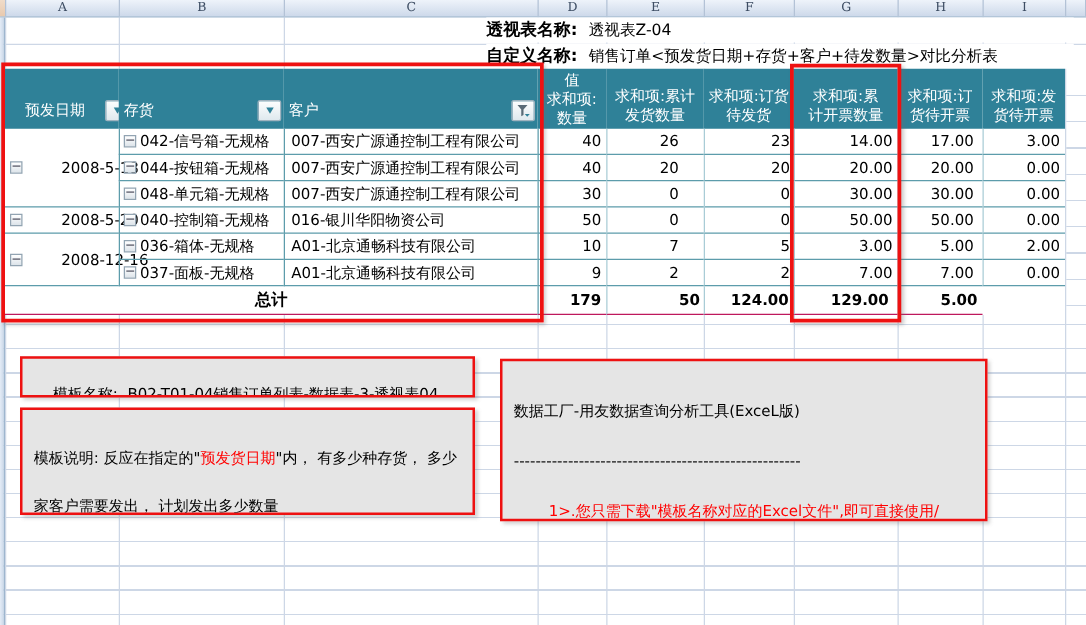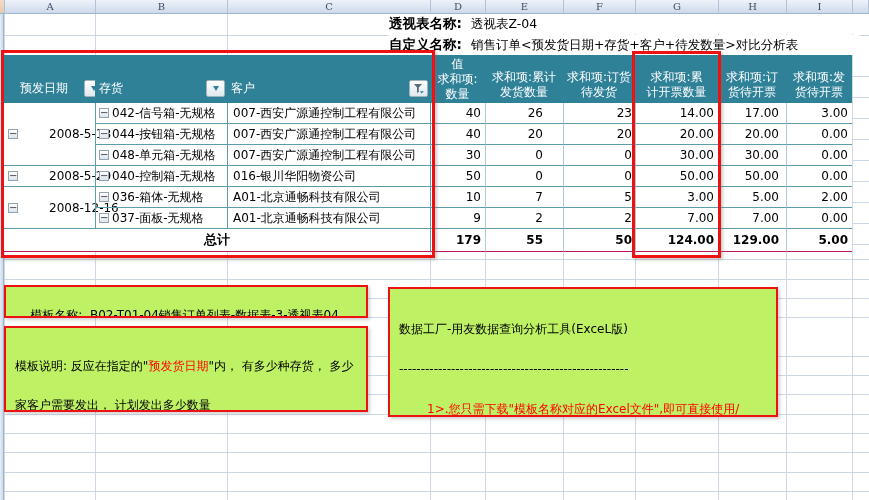--- a/index.html
+++ b/index.html
@@ -75,23 +75,23 @@
     flex:0 0 17px;}
   .arr{width:0;height:0;border-left:3.5px solid transparent;border-right:3.5px solid transparent;
     border-top:5px solid #2f8198;}
 
   
   .redbox{position:absolute;border:3px solid #ee1111;z-index:4;
     box-shadow:2px 2px 3px rgba(110,110,110,.35);}
   .rb-table{left:1px;top:50px;width:428px;height:202px;}
   .rb-gcol{left:632px;top:51px;width:83px;height:201px;}
 
-  .tbox{position:absolute;background:#bef264;border:2px solid #ee1111;z-index:3;
+  .tbox{position:absolute;background:#e5e5e5;border:2px solid #ee1111;z-index:3;
     box-shadow:2px 2px 3px rgba(110,110,110,.3);font-size:12px;color:#000;
-    white-space:pre-wrap;overflow:hidden;box-sizing:border-box;}
+    white-space:pre-wrap;overflow:hidden;box-sizing:border-box;margin-left:12px;}
   .tb-name{left:4px;top:285px;width:364px;height:33px;padding:6px 4px 0 9px;}
   .tb-desc{left:4px;top:326px;width:364px;height:86px;padding:6px 4px 0 9px;line-height:12.9px;}
   .tb-vendor{left:388px;top:287px;width:390px;height:130px;padding:7px 4px 0 9px;line-height:13.4px;}
   .redtext{color:#ff0000;}
   .indent{padding-left:28px;}
 </style>
 </head>
 <body>
 
 <div class="sheet">
@@ -265,21 +265,20 @@
       </div>
     <div class="td teal-l num nD">9</div>
     <div class="td lite-l num nE">2</div>
     <div class="td lite-l num nF">2</div>
     <div class="td lite-l num nG">7.00</div>
     <div class="td lite-l num nH">7.00</div>
     <div class="td lite-l num nI">0.00</div>
 
     <div class="td trow tlabel">总计</div>
     <div class="td trow teal-l num nD">179</div>
-    <div class="td trow lite-l num nE">55</div>
     <div class="td trow lite-l num nF">50</div>
     <div class="td trow lite-l num nG">124.00</div>
     <div class="td trow lite-l num nH">129.00</div>
     <div class="td trow lite-l num nI">5.00</div>
   </div>
 
   <div class="tbox tb-name">
     <span>模板名称:  B02-T01-04销售订单列表-数据表-3-透视表04</span>
   </div>
 

